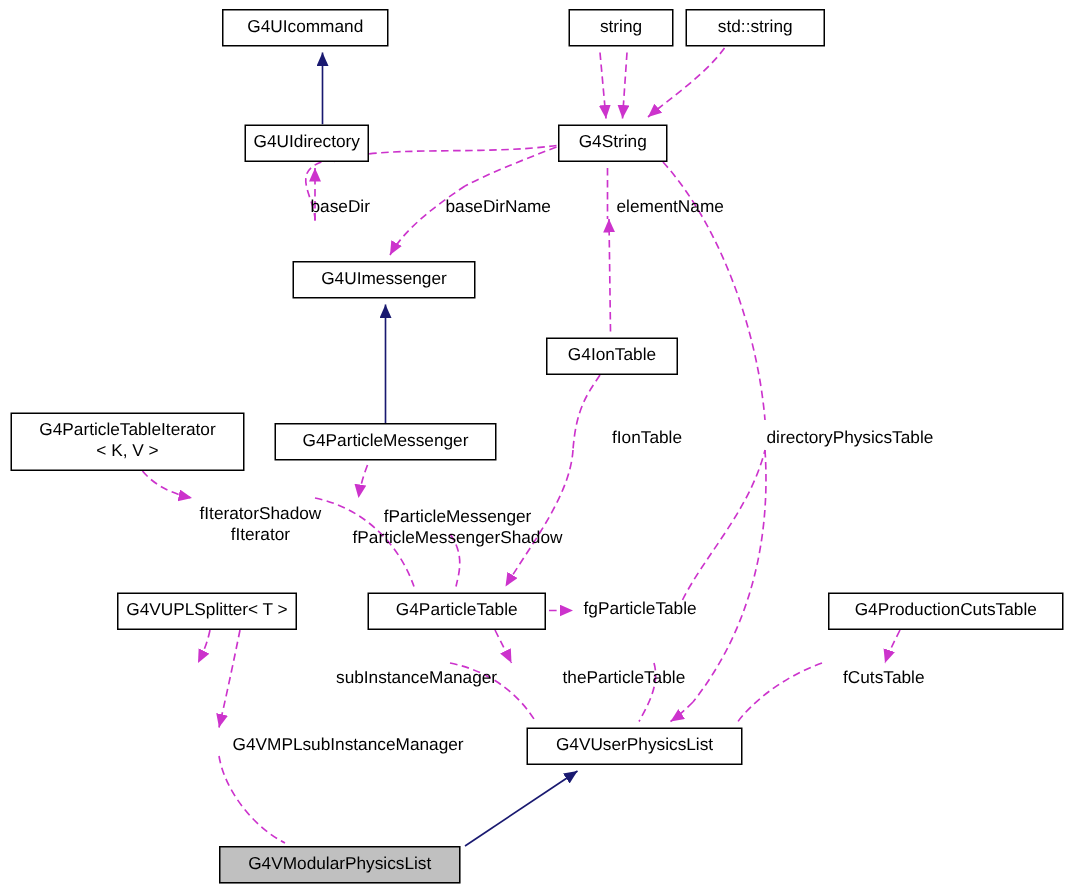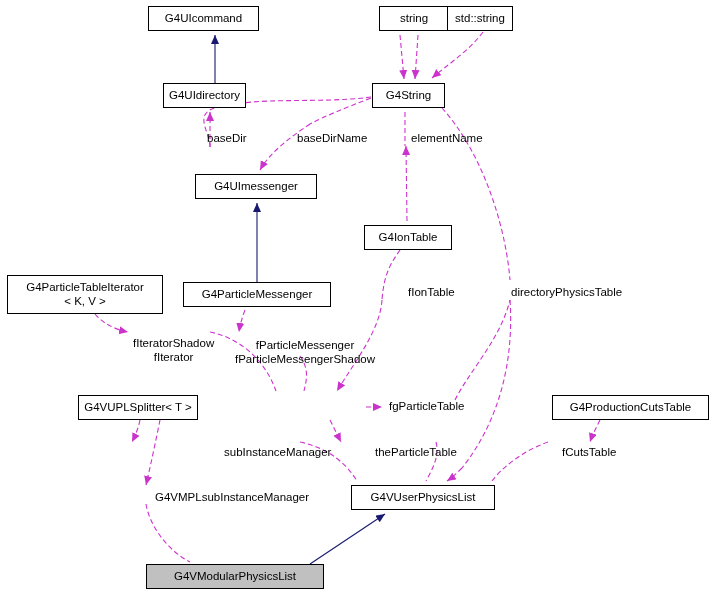--- a/index.html
+++ b/index.html
@@ -122,21 +122,21 @@
       <path d="M146,504 C150,528 170,552 190,562" stroke="#cc33cc" stroke-width="1.1" fill="none" stroke-dasharray="5,3"></path>
     </g>
   </svg>
 
   <div class="node" style="left:148px; top:6px; width:111px; height:25px;">
     <span>G4UIcommand</span>
   </div>
   <div class="node" style="left:379px; top:6px; width:70px; height:25px;">
     <span>string</span>
   </div>
-  <div class="node" style="left:447px; top:6px; width:66px; height:25px;">
+  <div class="node" style="left:457px; top:6px; width:93px; height:25px;">
     <span>std::string</span>
   </div>
   <div class="node" style="left:163px; top:83px; width:83px; height:25px;">
     <span>G4UIdirectory</span>
   </div>
   <div class="node" style="left:372px; top:83px; width:73px; height:25px;">
     <span>G4String</span>
   </div>
   <div class="node" style="left:195px; top:174px; width:122px; height:25px;">
     <span>G4UImessenger</span>
@@ -147,27 +147,30 @@
   <div class="node" style="left:7px; top:275px; width:156px; height:39px;">
     <span>G4ParticleTableIterator
 &lt; K, V &gt;</span>
   </div>
   <div class="node" style="left:183px; top:282px; width:148px; height:25px;">
     <span>G4ParticleMessenger</span>
   </div>
   <div class="node" style="left:78px; top:395px; width:120px; height:25px;">
     <span>G4VUPLSplitter&lt; T &gt;</span>
   </div>
+  <div class="node" style="left:245px; top:395px; width:119px; height:25px;">
+    <span>G4ParticleTable</span>
+  </div>
   <div class="node" style="left:552px; top:395px; width:157px; height:25px;text-align:center;">
     <span>G4ProductionCutsTable</span>
   </div>
   <div class="node" style="left:351px; top:485px; width:144px; height:25px;">
     <span>G4VUserPhysicsList</span>
   </div>
-  <div class="node highlight" style="left:146px; top:564px; width:178px; height:25px;">
+  <div class="node highlight" style="left:146px; top:564px; width:161px; height:25px;">
     <span>G4VModularPhysicsList</span>
   </div>
 
   <div class="edge-label" style="left:207px; top:132px;"><span>baseDir</span></div>
   <div class="edge-label" style="left:297px; top:132px;"><span>baseDirName</span></div>
   <div class="edge-label" style="left:411px; top:132px;"><span>elementName</span></div>
   <div class="edge-label" style="left:408px; top:286px;"><span>fIonTable</span></div>
   <div class="edge-label" style="left:511px; top:286px;"><span>directoryPhysicsTable</span></div>
   <div class="edge-label" style="left:235px; top:339px; text-align:center;"><span>fParticleMessenger
 fParticleMessengerShadow</span></div>

